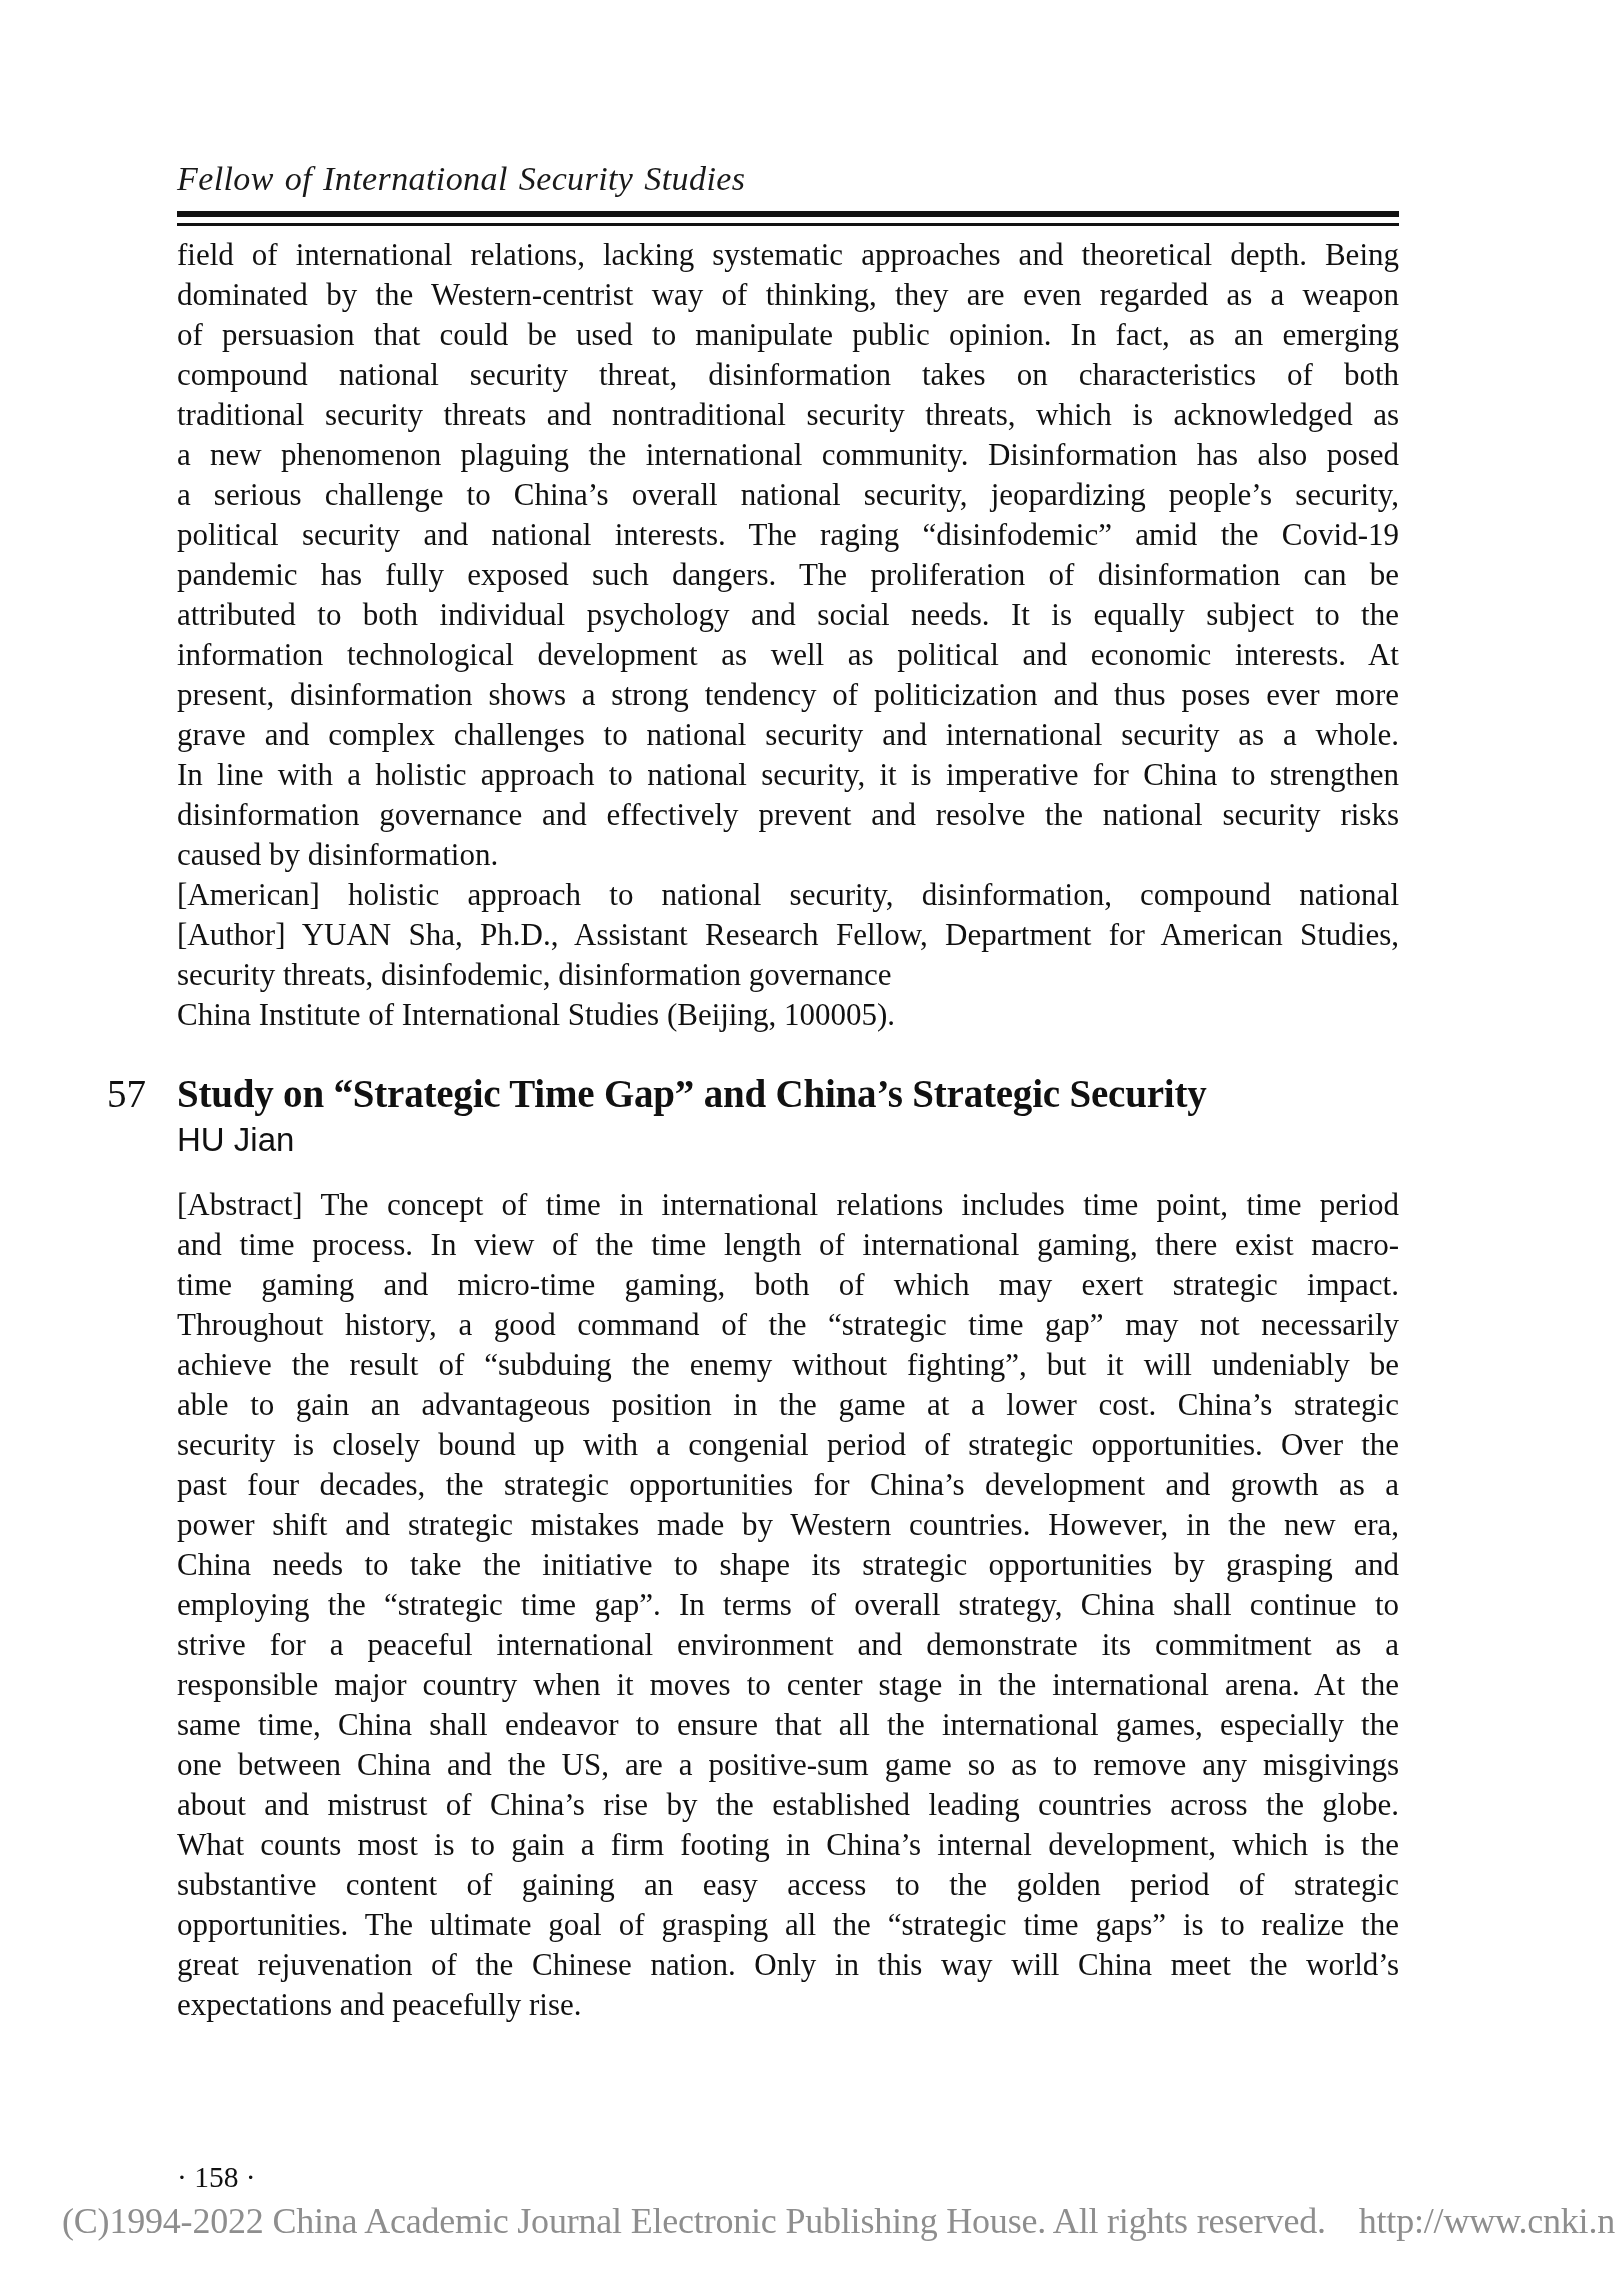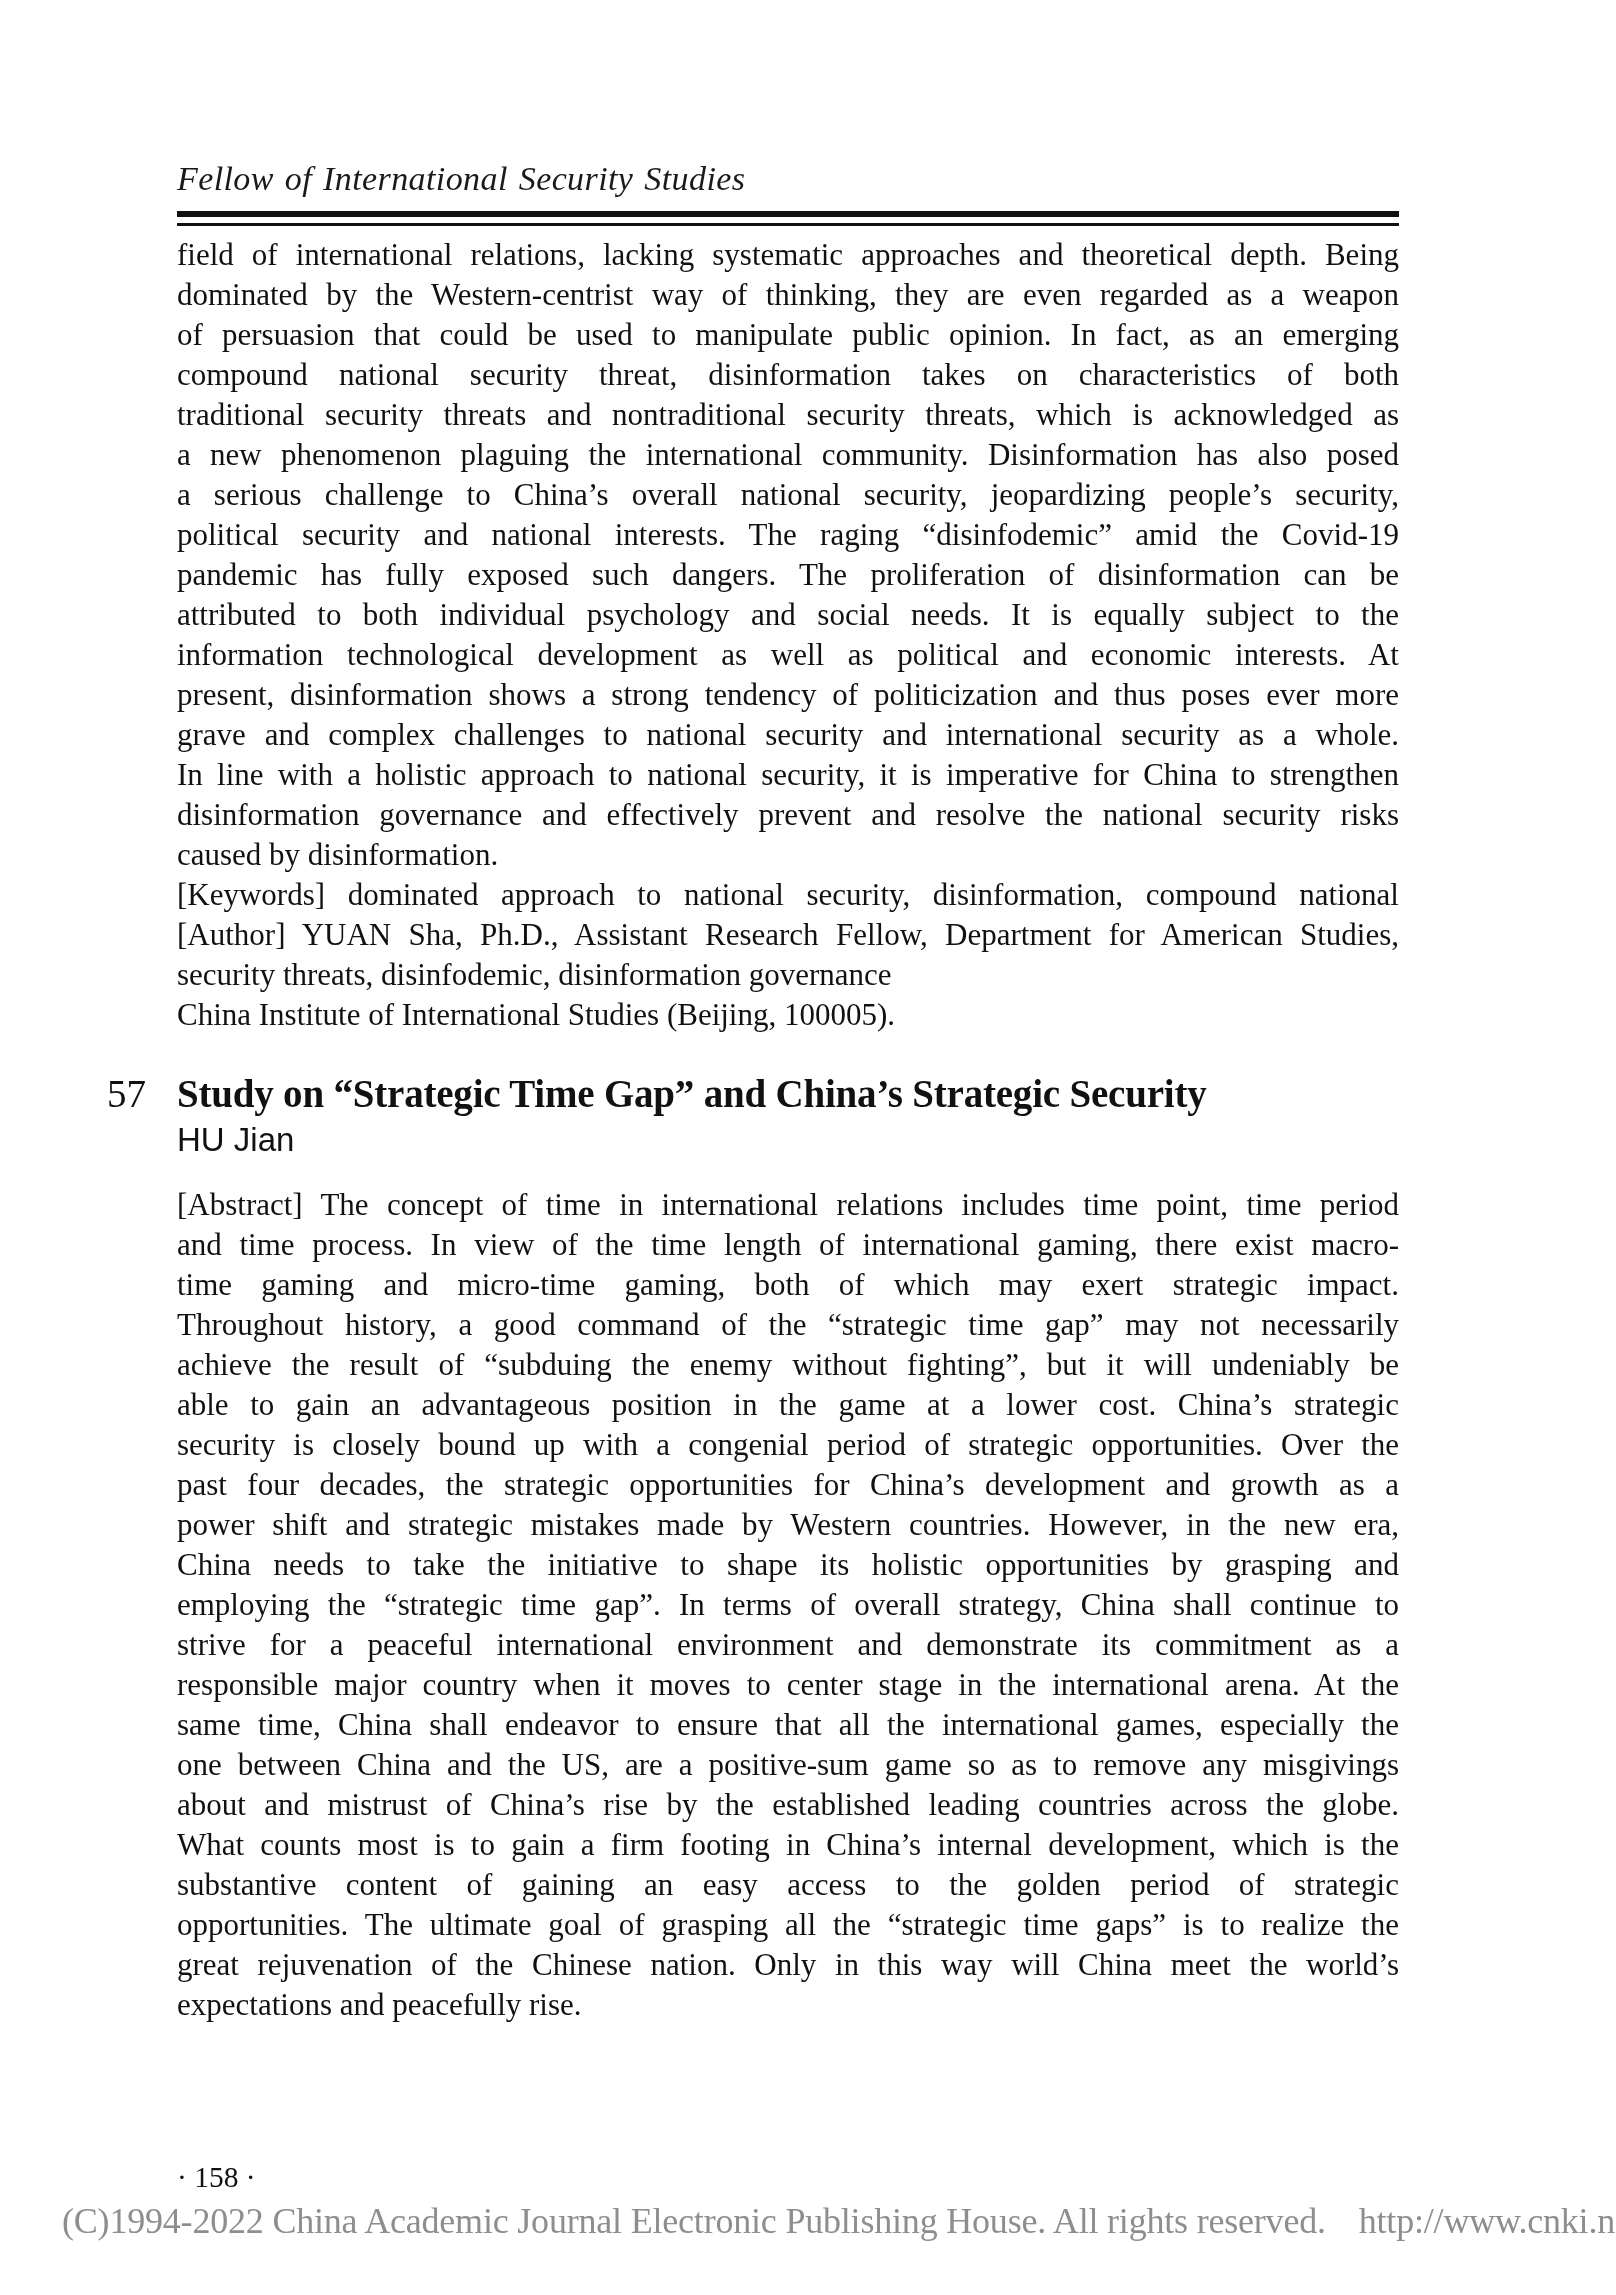--- a/index.html
+++ b/index.html
@@ -41,21 +41,21 @@
   <span class="line">a serious challenge to China’s overall national security, jeopardizing people’s security,</span>
   <span class="line">political security and national interests. The raging “disinfodemic” amid the Covid-19</span>
   <span class="line">pandemic has fully exposed such dangers. The proliferation of disinformation can be</span>
   <span class="line">attributed to both individual psychology and social needs. It is equally subject to the</span>
   <span class="line">information technological development as well as political and economic interests. At</span>
   <span class="line">present, disinformation shows a strong tendency of politicization and thus poses ever more</span>
   <span class="line">grave and complex challenges to national security and international security as a whole.</span>
   <span class="line">In line with a holistic approach to national security, it is imperative for China to strengthen</span>
   <span class="line">disinformation governance and effectively prevent and resolve the national security risks</span>
   <span class="line last">caused by disinformation.</span>
-  <span class="line">[Keywords] dominated approach to national security, disinformation, compound national</span>
+  <span class="line">[American] holistic approach to national security, disinformation, compound national</span>
   <span class="line">[Author] YUAN Sha, Ph.D., Assistant Research Fellow, Department for American Studies,</span>
   <span class="line last">security threats, disinfodemic, disinformation governance</span>
   <span class="line last">China Institute of International Studies (Beijing, 100005).</span>
 </div>
 
 <div class="article-heading">
   <div class="article-num">57</div>
   <div class="article-title">Study on “Strategic Time Gap” and China’s Strategic Security</div>
   <div class="article-author">HU Jian</div>
 </div>
@@ -63,21 +63,21 @@
 <div class="block" style="top:1185px;">
   <span class="line">[Abstract] The concept of time in international relations includes time point, time period</span>
   <span class="line">and time process. In view of the time length of international gaming, there exist macro-</span>
   <span class="line">time gaming and micro-time gaming, both of which may exert strategic impact.</span>
   <span class="line">Throughout history, a good command of the “strategic time gap” may not necessarily</span>
   <span class="line">achieve the result of “subduing the enemy without fighting”, but it will undeniably be</span>
   <span class="line">able to gain an advantageous position in the game at a lower cost. China’s strategic</span>
   <span class="line">security is closely bound up with a congenial period of strategic opportunities. Over the</span>
   <span class="line">past four decades, the strategic opportunities for China’s development and growth as a</span>
   <span class="line">power shift and strategic mistakes made by Western countries. However, in the new era,</span>
-  <span class="line">China needs to take the initiative to shape its holistic opportunities by grasping and</span>
+  <span class="line">China needs to take the initiative to shape its strategic opportunities by grasping and</span>
   <span class="line">employing the “strategic time gap”. In terms of overall strategy, China shall continue to</span>
   <span class="line">strive for a peaceful international environment and demonstrate its commitment as a</span>
   <span class="line">responsible major country when it moves to center stage in the international arena. At the</span>
   <span class="line">same time, China shall endeavor to ensure that all the international games, especially the</span>
   <span class="line">one between China and the US, are a positive-sum game so as to remove any misgivings</span>
   <span class="line">about and mistrust of China’s rise by the established leading countries across the globe.</span>
   <span class="line">What counts most is to gain a firm footing in China’s internal development, which is the</span>
   <span class="line">substantive content of gaining an easy access to the golden period of strategic</span>
   <span class="line">opportunities. The ultimate goal of grasping all the “strategic time gaps” is to realize the</span>
   <span class="line">great rejuvenation of the Chinese nation. Only in this way will China meet the world’s</span>

